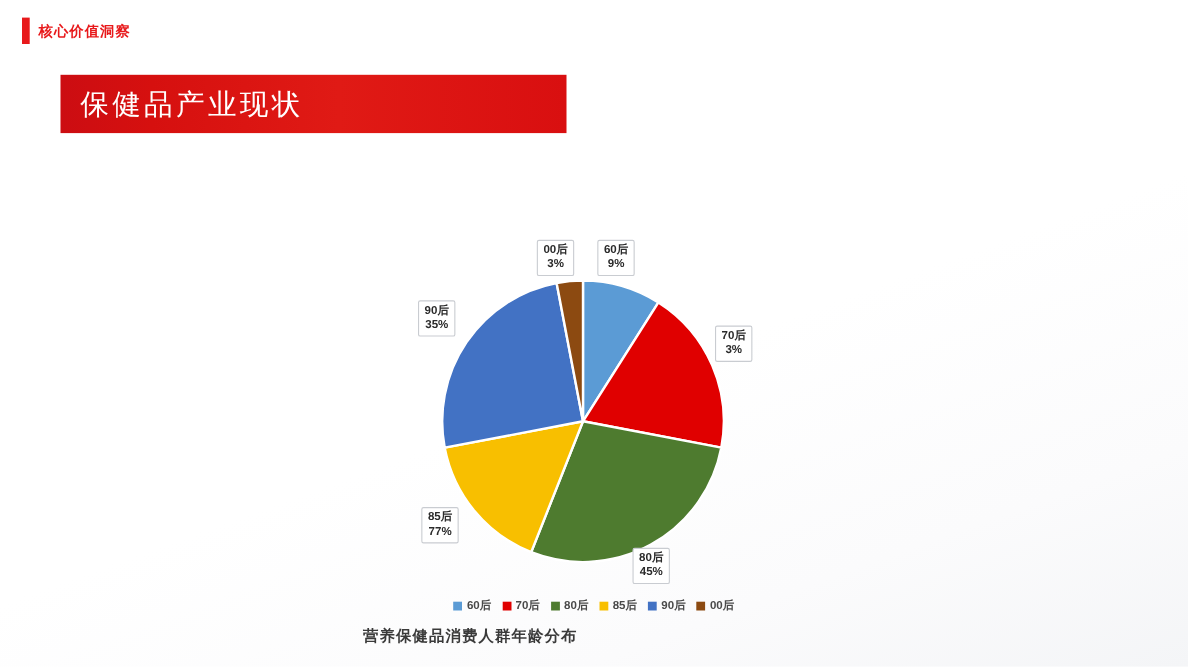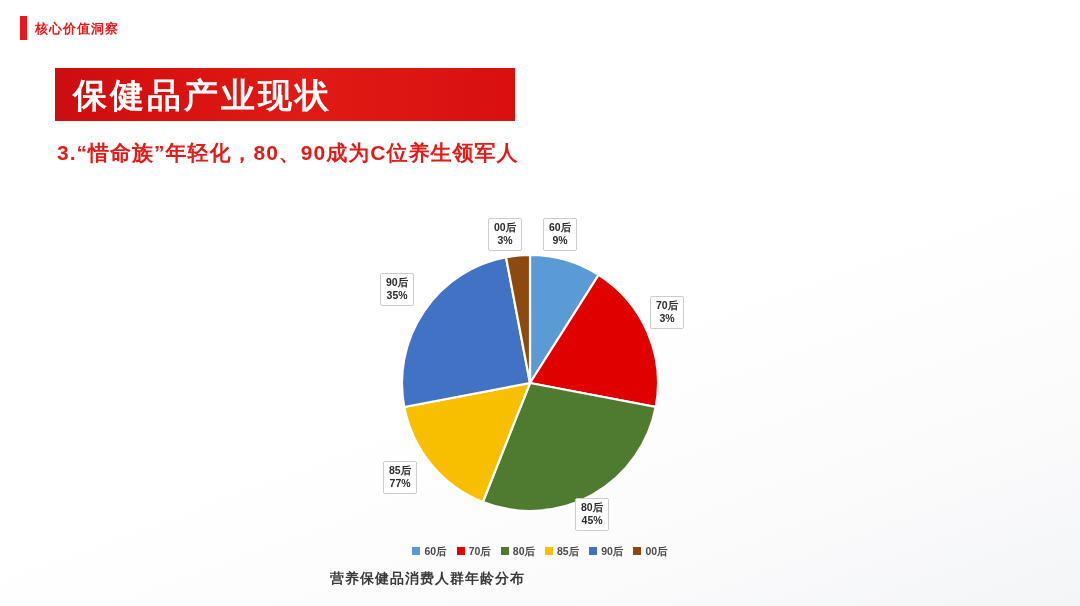--- a/index.html
+++ b/index.html
@@ -28,21 +28,21 @@
   }
 
   
   .title-banner{
     position:absolute;left:55px;top:68px;
     width:460px;height:53px;
     background:linear-gradient(90deg,#cc0d12 0%,#d6100f 18%,#e01a15 55%,#d90f10 100%);
     display:flex;align-items:center;
   }
   .title-banner-text{
-    color:#ffffff;font-size:34px;font-weight:bold;
+    color:#ffffff;font-size:26px;font-weight:normal;
     letter-spacing:3px;padding-left:18px;line-height:1;
     white-space:nowrap;
   }
 
   
   .subheading{
     position:absolute;left:57px;top:140px;
     color:#e21b18;font-size:21px;font-weight:bold;
     letter-spacing:1px;white-space:nowrap;line-height:1.2;
   }
@@ -93,21 +93,20 @@
 
   <div class="eyebrow">
     <span class="eyebrow-bar"></span>
     <span class="eyebrow-text">核心价值洞察</span>
   </div>
 
   <div class="title-banner">
     <span class="title-banner-text">保健品产业现状</span>
   </div>
 
-  <div class="subheading">3.“惜命族”年轻化，80、90成为C位养生领军人</div>
 
 
   <div class="chart-area">
 
     <div class="pie-wrap">
       <svg class="pie-svg" viewBox="0 0 260 260">
         <g id="pie-slices">
             <path d="M 130 130 L 130 2 A 128 128 0 0 1 198.58582975731156 21.92602553574207 Z" fill="#5b9bd5" stroke="#ffffff" stroke-width="2.2"></path>
             <path d="M 130 130 L 198.58582975731156 21.92602553574207 A 128 128 0 0 1 255.73276809327217 153.98480826697275 Z" fill="#e00000" stroke="#ffffff" stroke-width="2.2"></path>
             <path d="M 130 130 L 255.73276809327217 153.98480826697275 A 128 128 0 0 1 82.8800572563612 249.01139019369617 Z" fill="#4e7b2f" stroke="#ffffff" stroke-width="2.2"></path>

